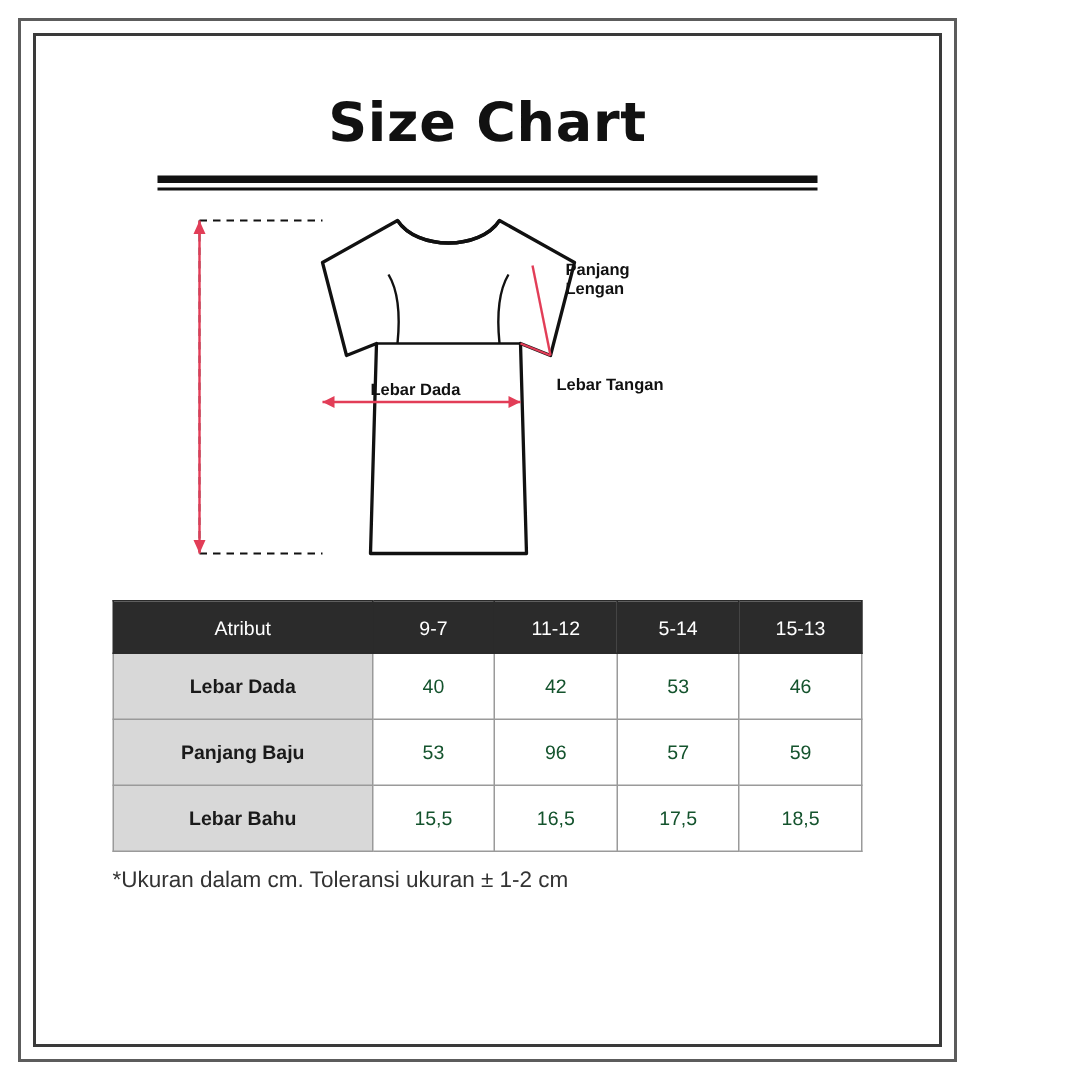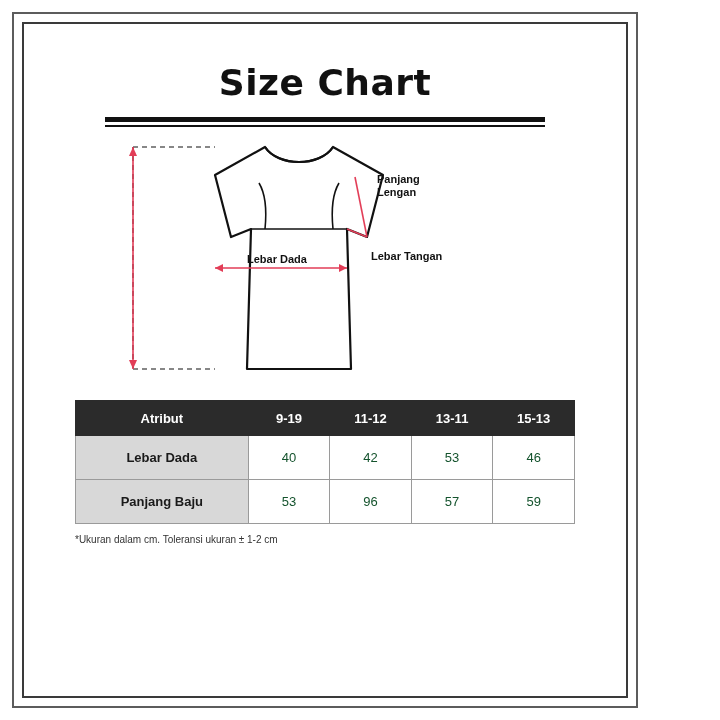--- a/index.html
+++ b/index.html
@@ -90,35 +90,35 @@
   table.size-table td {
     border: 1px solid #9a9a9a;
     height: 41px;
     text-align: center;
     font-size: 13px;
     color: #14532d;
   }
   table.size-table thead th {
     background: #2b2b2b;
     color: #ffffff;
-    font-weight: bold;
+    font-weight: normal;
     font-size: 13px;
     border: 1px solid #2b2b2b;
     height: 32px;
   }
   table.size-table tbody td.attr {
     background: #d8d8d8;
     font-weight: bold;
     font-size: 13px;
     color: #1a1a1a;
   }
   .note {
     width: 500px;
     margin: 10px auto 0 auto;
-    font-size: 10px;
+    font-size: 15px;
     color: #333333;
   }
   .lbl {
     font-size: 11px;
     font-weight: bold;
     fill: #111111;
     font-family: "Liberation Sans", sans-serif;
   }
 </style>
 </head>
@@ -181,40 +181,47 @@
         <text class="lbl" x="256" y="123">Lebar Tangan</text>
         <text class="lbl" x="132" y="126">Lebar Dada</text>
         <text class="lbl" x="-70" y="125" text-anchor="end">Panjang Baju</text>
       </svg>
     </div>
 
     <table class="size-table">
       <thead>
         <tr>
           <th style="width:34%">Atribut</th>
-          <th>9-19</th>
+          <th>9-7</th>
           <th>11-12</th>
-          <th>13-11</th>
+          <th>5-14</th>
           <th>15-13</th>
         </tr>
       </thead>
       <tbody>
         <tr>
           <td class="attr">Lebar Dada</td>
           <td>40</td>
           <td>42</td>
           <td>53</td>
           <td>46</td>
         </tr>
         <tr>
           <td class="attr">Panjang Baju</td>
           <td>53</td>
           <td>96</td>
           <td>57</td>
           <td>59</td>
         </tr>
+        <tr>
+          <td class="attr">Lebar Bahu</td>
+          <td>15,5</td>
+          <td>16,5</td>
+          <td>17,5</td>
+          <td>18,5</td>
+        </tr>
       </tbody>
     </table>
 
     <div class="note">*Ukuran dalam cm. Toleransi ukuran ± 1-2 cm</div>
 
   </div>
 </div>
 
 </body></html>

